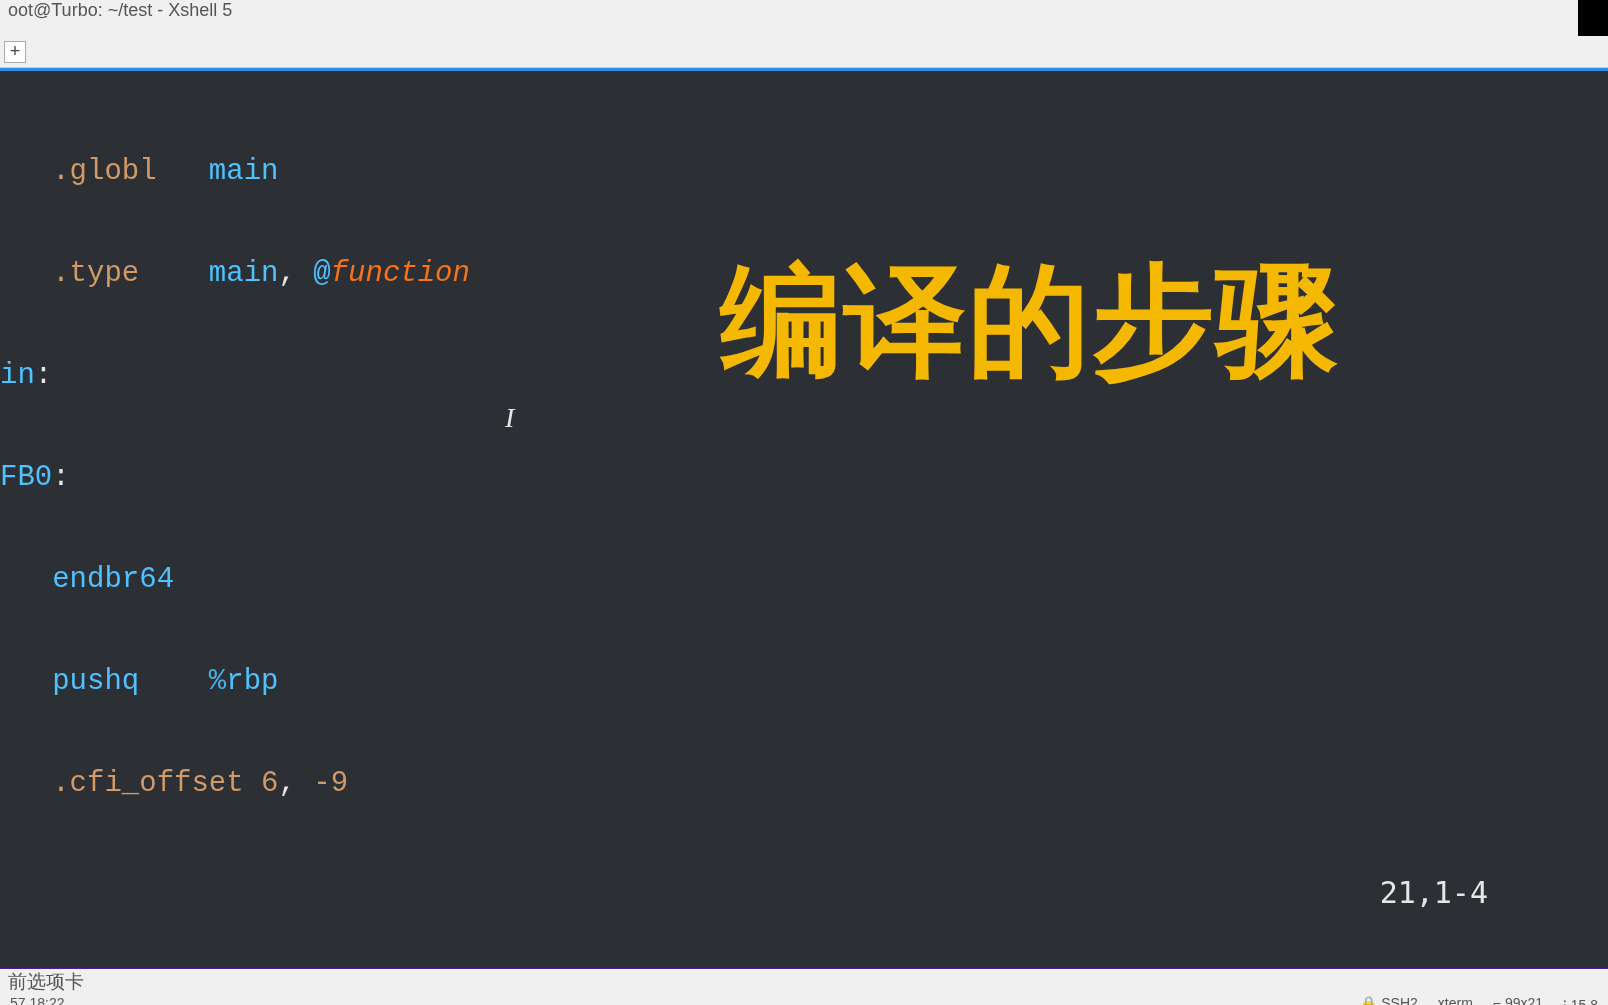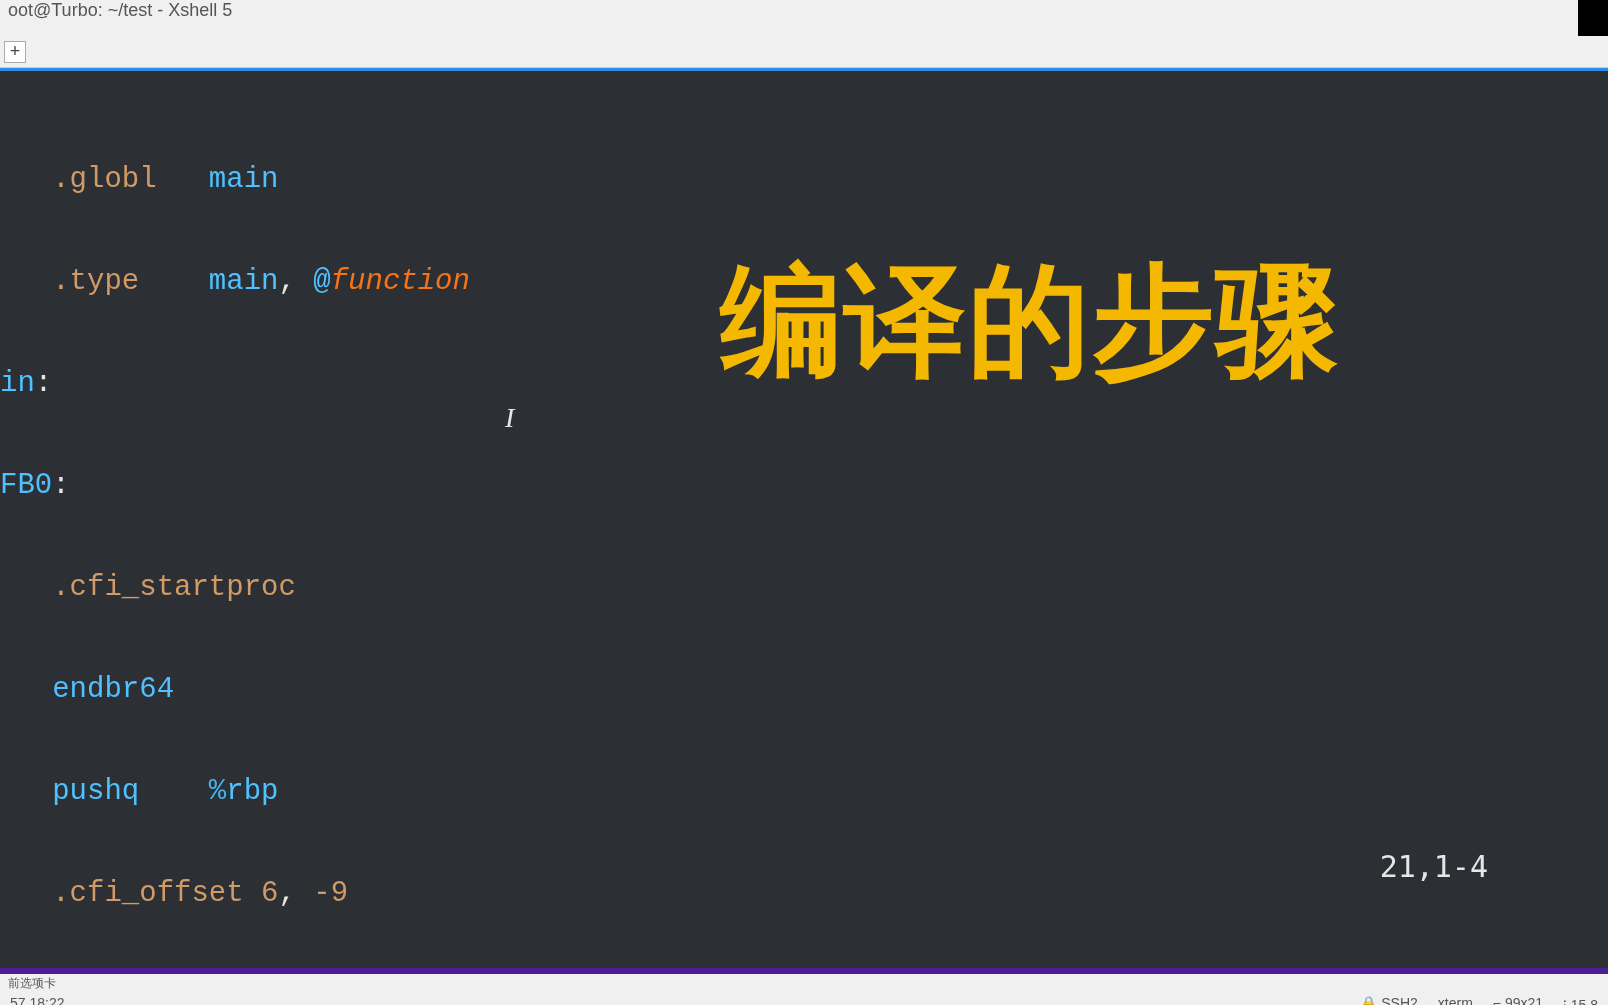--- a/index.html
+++ b/index.html
@@ -48,21 +48,21 @@
   background: #2a8ce6;
   padding-top: 3px;
 }
 .terminal {
   height: 897px;
   background: #2c2f34;
   position: relative;
   font-family: "Consolas", "Courier New", monospace;
   font-size: 29px;
   line-height: 34px;
-  padding-top: 24px;
+  padding-top: 16px;
 }
 .code-area { position: relative; white-space: pre; }
 .code-line { height: 34px; padding-left: 0; }
 
 .w  { color: #e6e6e6; }
 .kw { color: #4fc1ff; }            
 .dir{ color: #d19a66; }            
 .fn { color: #f97316; font-style: italic; }            
 .num{ color: #d19a66; }            
 .lbl{ color: #4fc1ff; }            
@@ -78,34 +78,34 @@
   font-size: 122px;
   line-height: 1.15;
   font-family: "Microsoft YaHei", "PingFang SC", sans-serif;
   letter-spacing: 2px;
 }
 .overlay .ov-line2 { margin-top: 120px; }
 
 .vim-pos {
   position: absolute;
   right: 120px;
-  bottom: 84px;
+  bottom: 58px;
   color: #e6e6e6;
   font-family: "Consolas", monospace;
   font-size: 30px;
 }
 
 .statusbar {
   height: 24px;
   background: #f0f0f0;
-  border-top: 6px solid #4c1d95;
-  font-size: 12px;
+  border-top: 1px solid #4c1d95;
+  font-size: 19px;
   color: #555;
   display: flex;
-  align-items: flex-end;
+  align-items: flex-start;
   padding: 0 8px;
 }
 .statusbar-bottom {
   height: 24px;
   background: #f0f0f0;
   font-size: 14px;
   color: #555;
   display: flex;
   align-items: center;
   justify-content: space-between;
@@ -138,21 +138,20 @@
     </div>
 </div>
 
 <div class="term-border">
 <div class="terminal">
   <div class="code-area">
     <div class="code-line"><span class="dir">   .globl   </span><span class="kw">main</span></div>
     <div class="code-line"><span class="dir">   .type    </span><span class="kw">main</span><span class="w">, </span><span class="kw">@</span><span class="fn">function</span></div>
     <div class="code-line"><span class="lbl">in</span><span class="w">:</span></div>
     <div class="code-line"><span class="lbl">FB0</span><span class="w">:</span></div>
-    <div class="code-line"><span class="dir">   .cfi_startproc</span></div>
     <div class="code-line"><span class="kw">   endbr64</span></div>
     <div class="code-line"><span class="kw">   pushq    </span><span class="pc">%</span><span class="kw">rbp</span></div>
     <div class="code-line"><span class="dir">   .cfi_offset </span><span class="num">6</span><span class="w">, </span><span class="num">-9</span></div>
     
     
     
     
     
     
     

